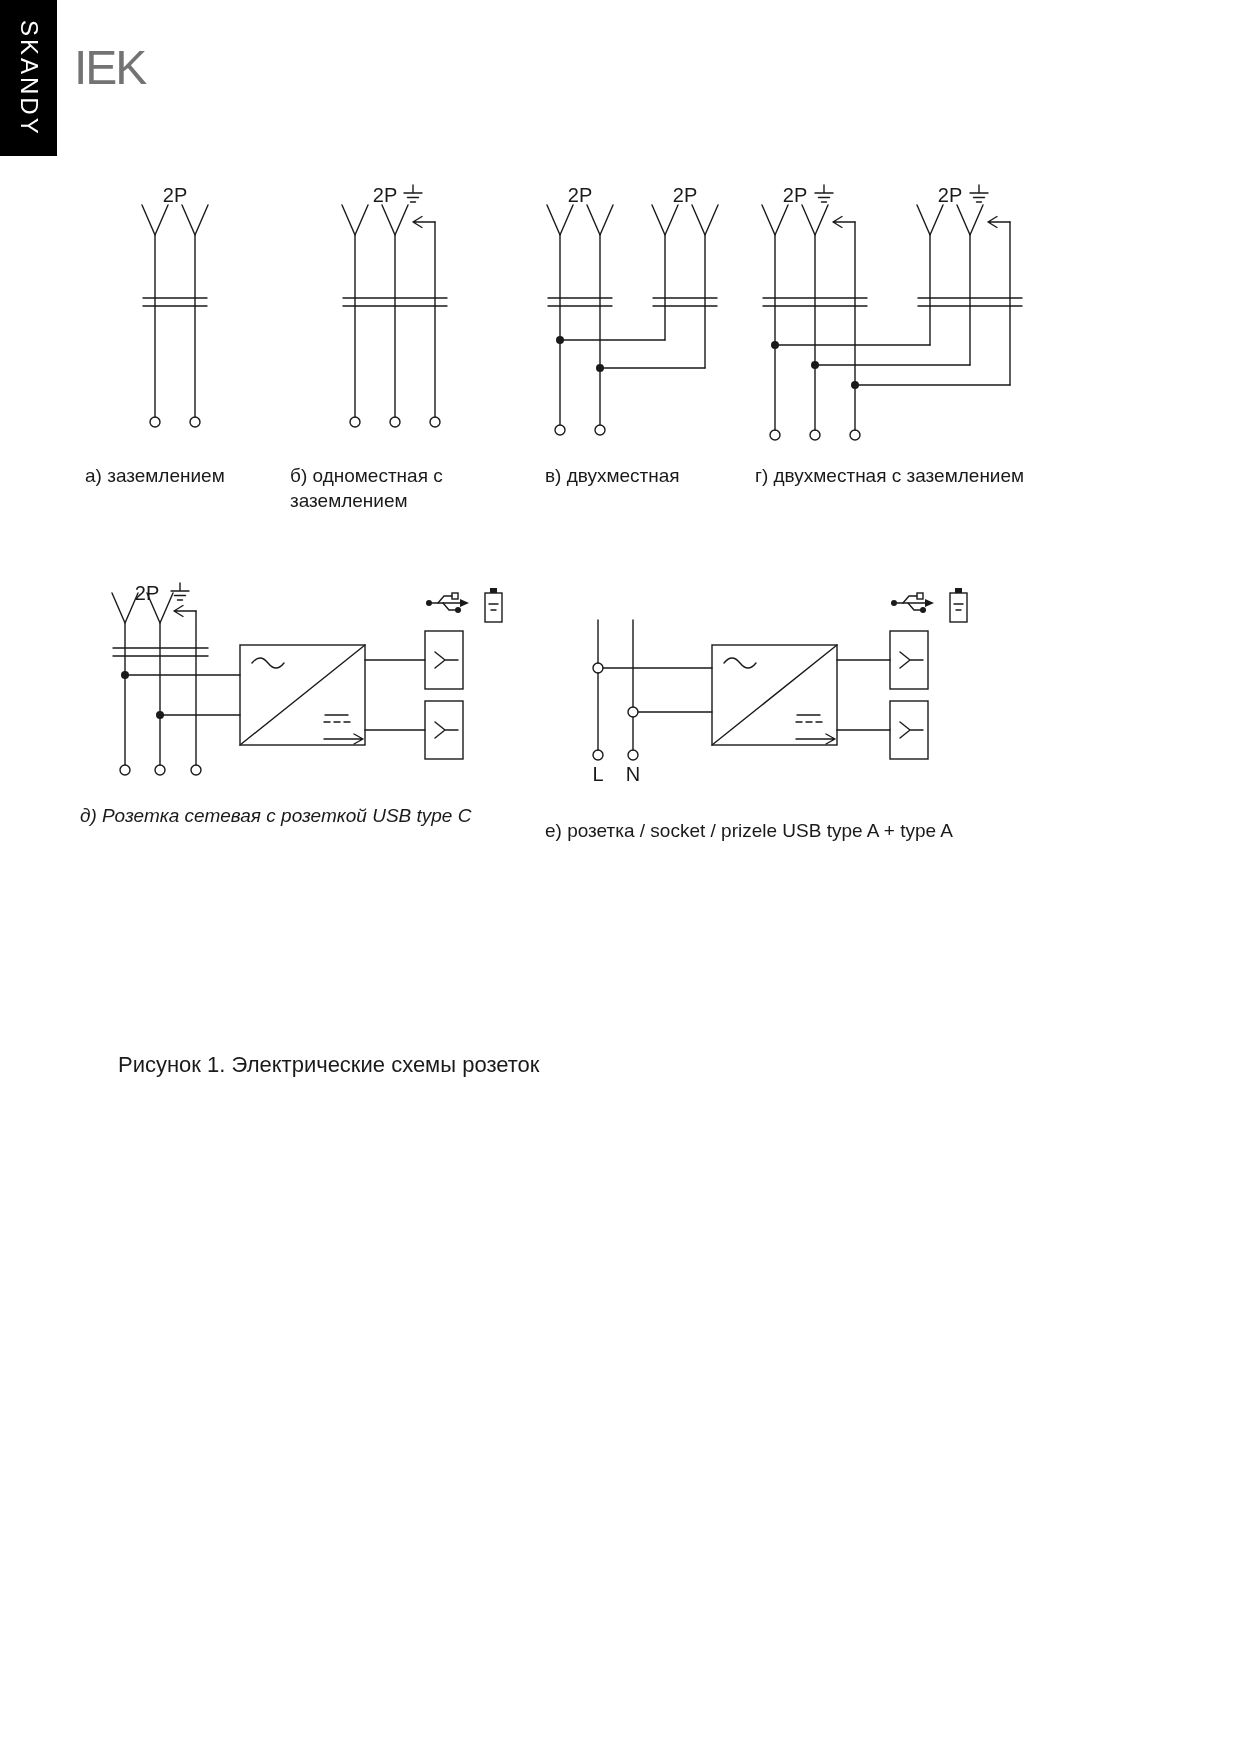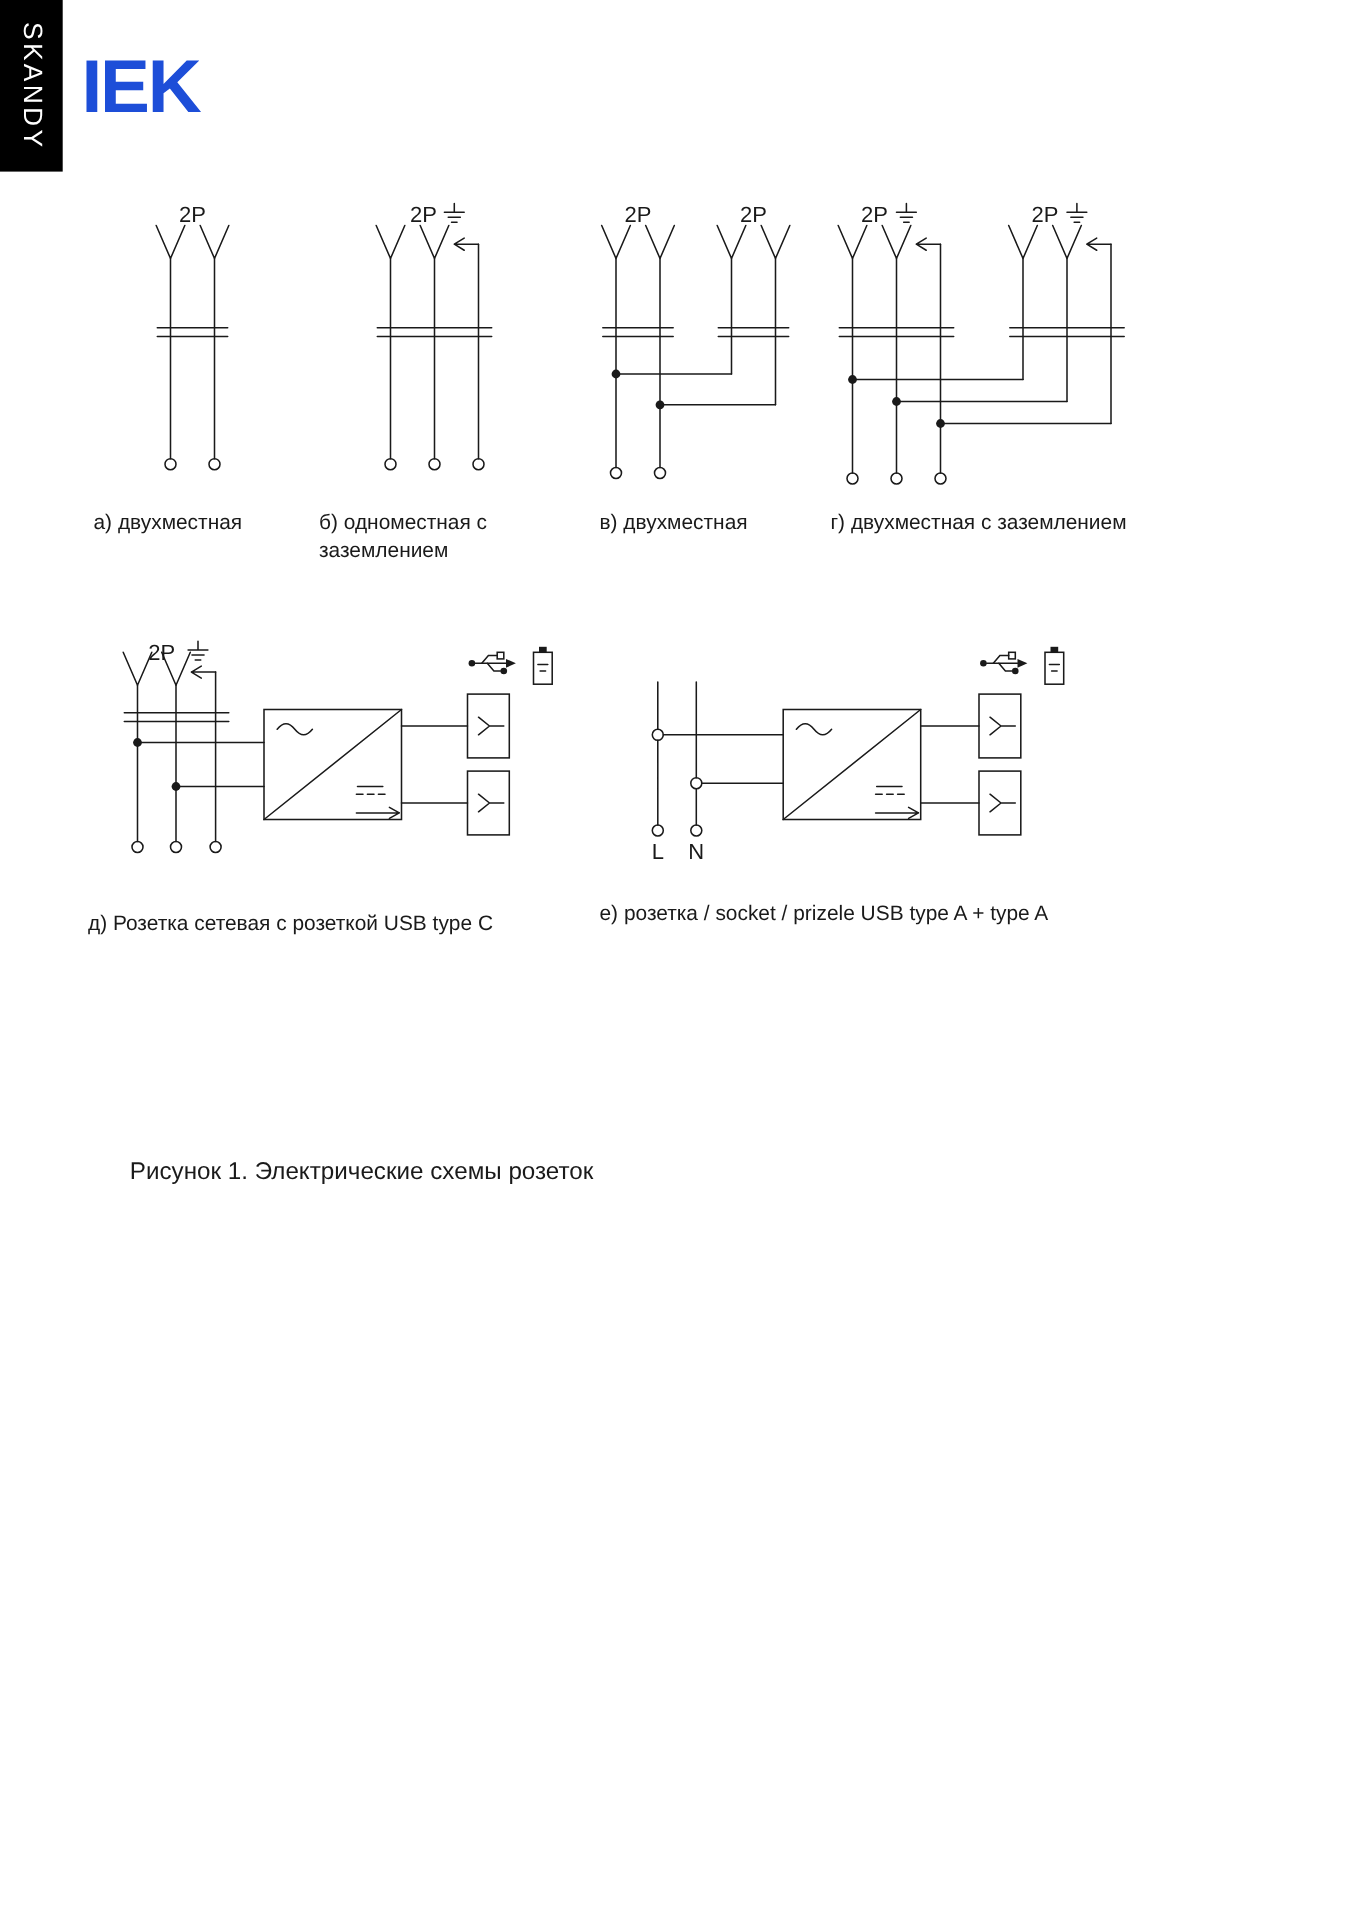--- a/index.html
+++ b/index.html
@@ -9,22 +9,22 @@
     font-family:"Liberation Sans", sans-serif; color:#1a1a1a; overflow:hidden;
   }
   .side-tab {
     position:absolute; left:0; top:0; width:57px; height:156px; background:#000;
     color:#fff; display:flex; align-items:center; justify-content:center;
   }
   .side-tab span {
     writing-mode:vertical-rl; font-size:24px; letter-spacing:3px; font-weight:400;
   }
   .logo {
-    position:absolute; left:74px; top:40px; font-size:68px; font-weight:bold;
-    letter-spacing:-2px; color:#1d4ed8;
+    position:absolute; left:74px; top:40px; font-size:48px; font-weight:normal;
+    letter-spacing:-2px; color:#737373;
   }
   .diagram { position:absolute; }
   .caption {
     position:absolute; font-size:19px; line-height:25px; color:#1a1a1a;
   }
   .fig-caption {
     position:absolute; left:78px; top:1052px; font-size:22px; color:#1a1a1a;margin-left:40px;
   }
   svg.schem { stroke:#1a1a1a; fill:none; stroke-width:1.4; stroke-linecap:round; }
   svg.schem text { fill:#1a1a1a; stroke:none; font-size:20px; font-family:"Liberation Sans", sans-serif; }
@@ -84,21 +84,21 @@
   <div class="diagram" style="left:85px; top:180px; width:200px; height:330px;">
     <svg class="schem" width="200" height="265">
       <text x="90" y="22" text-anchor="middle">2P</text>
       <use href="#fork" x="70" y="55"></use>
       <use href="#fork" x="110" y="55"></use>
       <path d="M70,55 V237 M110,55 V237"></path>
       <path d="M58,118 H122 M58,126 H122"></path>
       <circle cx="70" cy="242" r="5"></circle>
       <circle cx="110" cy="242" r="5"></circle>
     </svg>
-    <div class="caption" style="left:0; top:283px; width:190px;">а) двухместная</div>
+    <div class="caption" style="left:0; top:283px; width:190px;">а) заземлением</div>
   </div>
 
   <div class="diagram" style="left:285px; top:180px; width:230px; height:330px;">
     <svg class="schem" width="230" height="265">
       <text x="100" y="22" text-anchor="middle">2P</text>
       <use href="#ground" x="128" y="5"></use>
       <use href="#fork" x="70" y="55"></use>
       <use href="#fork" x="110" y="55"></use>
       <use href="#arrow-left" x="128" y="42"></use>
       <path d="M70,55 V237 M110,55 V237 M150,42 V237"></path>
@@ -173,21 +173,21 @@
       <use href="#converter" x="165" y="70"></use>
       <path d="M290,85 H350 M290,155 H350"></path>
       <use href="#outlet-box" x="350" y="56"></use>
       <use href="#outlet-box" x="350" y="126"></use>
       <use href="#usb-sym" x="350" y="14"></use>
       <use href="#battery" x="410" y="13"></use>
       <circle cx="50" cy="195" r="5"></circle>
       <circle cx="85" cy="195" r="5"></circle>
       <circle cx="121" cy="195" r="5"></circle>
     </svg>
-    <div class="caption" style="left:5px; top:252px; width:440px;">д) Розетка сетевая с розеткой USB type C</div>
+    <div class="caption" style="left:5px; top:228px; width:440px;font-style:italic;">д) Розетка сетевая с розеткой USB type C</div>
   </div>
 
   <div class="diagram" style="left:540px; top:575px; width:460px; height:300px;">
     <svg class="schem" width="460" height="215">
       <path d="M58,45 V88 M58,98 V175 M93,45 V132 M93,142 V175"></path>
       <circle cx="58" cy="93" r="5"></circle>
       <circle cx="93" cy="137" r="5"></circle>
       <path d="M63,93 H172 M98,137 H172"></path>
       <circle cx="58" cy="180" r="5"></circle>
       <circle cx="93" cy="180" r="5"></circle>

